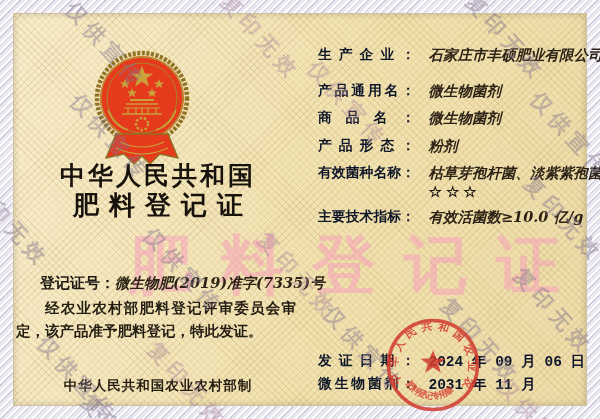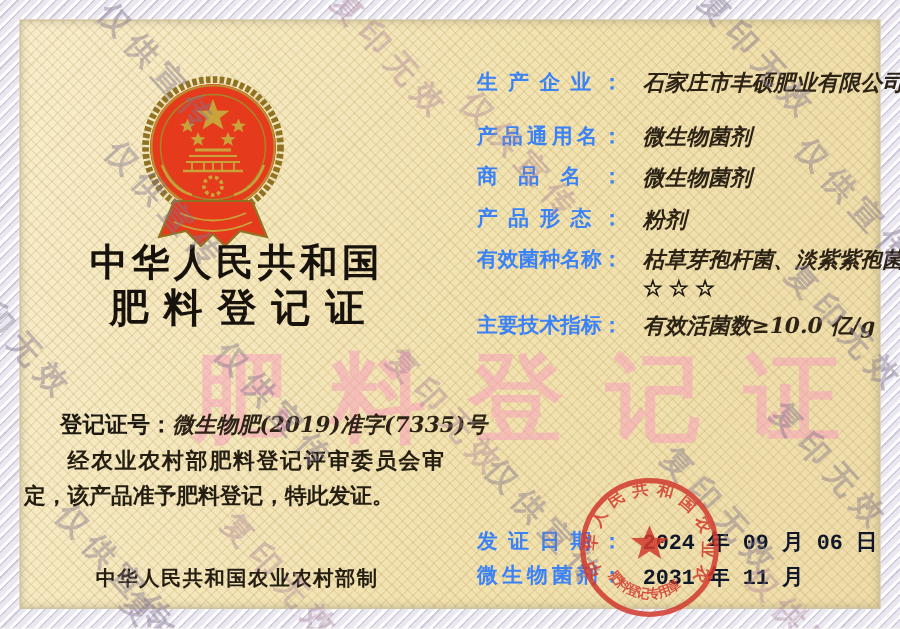--- a/index.html
+++ b/index.html
@@ -28,21 +28,21 @@
   .title .t2{font-size:26px;letter-spacing:10px;line-height:28px;margin-top:2px;text-indent:10px;}
   .regline{position:absolute;left:40px;top:232px;z-index:3;white-space:nowrap;margin-top:42px;}
   .regline .lab{font-size:15px;font-weight:bold;color:#1d1812;}
   .para{position:absolute;left:16px;top:297px;width:280px;z-index:3;
         font-size:14.5px;font-weight:600;line-height:22.5px;color:#241d12;
         text-indent:2em;text-align:justify;}
   .issuer{position:absolute;left:15px;top:377px;width:286px;text-align:center;z-index:3;
           font-size:13.5px;font-weight:bold;color:#241d12;letter-spacing:1px;}
   
   .row{position:absolute;left:318px;z-index:3;white-space:nowrap;}
-  .lbl{display:inline-block;width:97px;font-size:13.8px;font-weight:bold;color:#3b82f6;
+  .lbl{display:inline-block;width:97px;font-size:13.8px;font-weight:bold;color:#0f172a;
        text-align:justify;text-align-last:justify;vertical-align:top;}
   .val{display:inline-block;margin-left:9px;vertical-align:top;}
   .script{font-family:"DejaVu Serif",serif;font-style:italic;font-weight:600;
           font-size:14.5px;color:#2c2316;}
   .date{font-family:Liberation Mono, monospace;font-weight:600;font-size:14.5px;color:#0f172a;}
   .stars2{display:block;font-style:normal;letter-spacing:4px;font-size:15px;color:#1d1812;}
   
   .seal{position:absolute;left:385px;top:317px;width:96px;height:96px;z-index:7;opacity:.85;}
   
   .wm{position:absolute;z-index:6;transform:rotate(48deg);transform-origin:left top;

